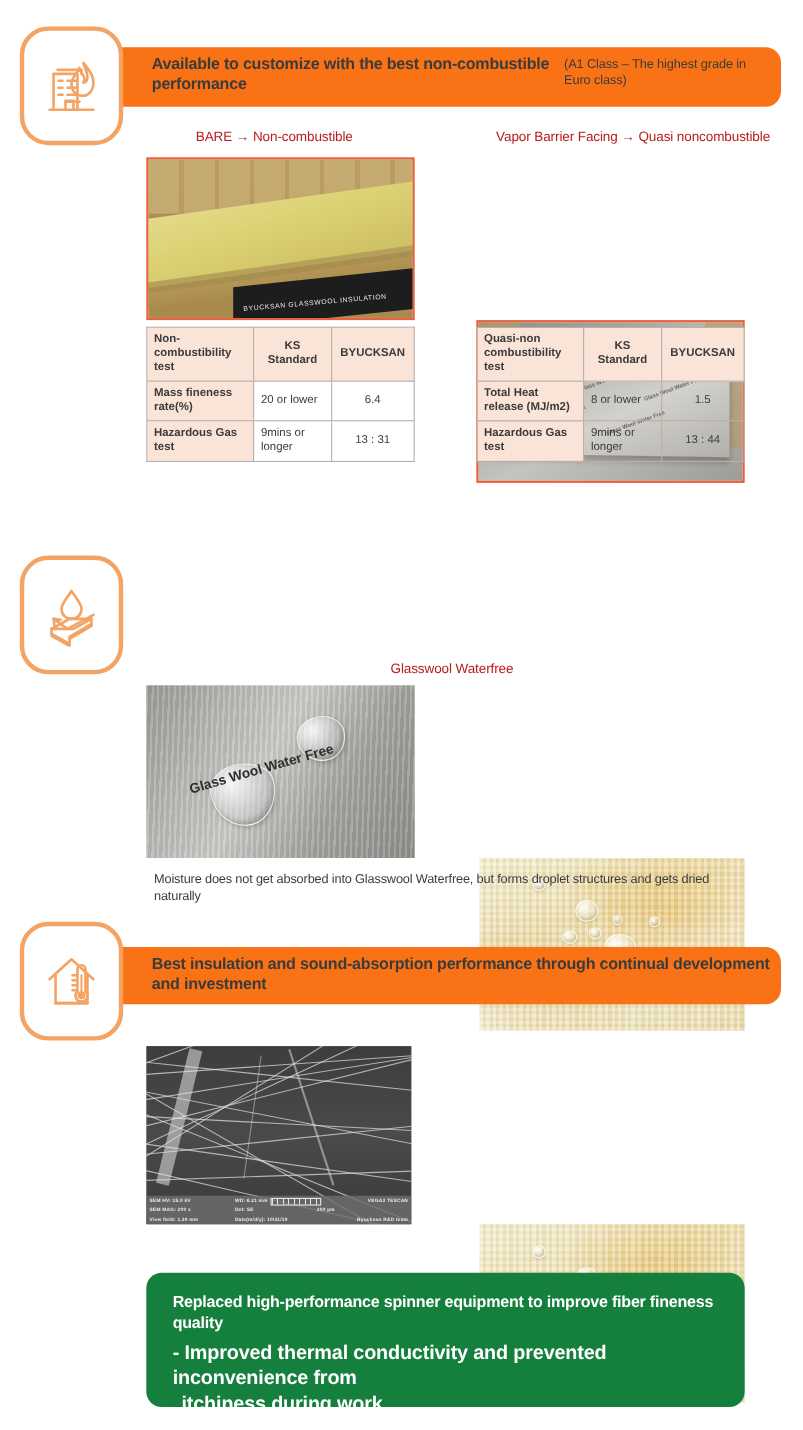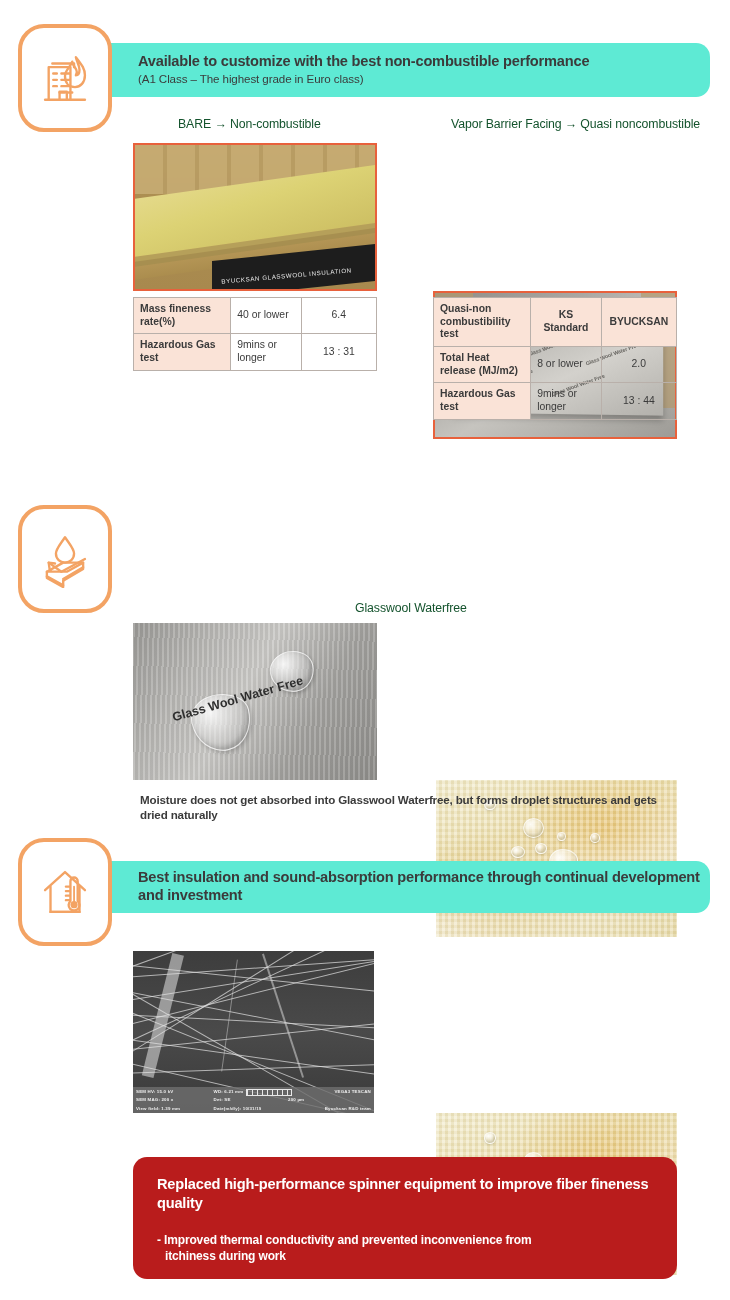--- a/index.html
+++ b/index.html
@@ -29,25 +29,25 @@
     display: flex;
     align-items: center;
     justify-content: center;
   }
   .icon-badge svg { display: block; }
 
   .banner {
     position: absolute;
     left: 104px;
     width: 606px;
-    background: #5eead4;
+    background: #f97316;
     border-radius: 0 14px 14px 0;
     z-index: 1;
     display: flex;
-    flex-direction: column;
+    flex-direction: row;
     justify-content: center;
     padding: 8px 10px 8px 34px;
   }
   .banner-title {
     font-size: 14.6px;
     font-weight: bold;
     color: #3b3b3b;
     line-height: 1.22;
     letter-spacing: -0.2px;
   }
@@ -57,21 +57,21 @@
     color: #3b3b3b;
     line-height: 1.25;
     margin-top: 1px;
     letter-spacing: -0.1px;
   }
 
   
   .photo-caption {
     position: absolute;
     font-size: 12.3px;
-    color: #14532d;
+    color: #b91c1c;
     white-space: nowrap;
     letter-spacing: -0.1px;
   }
 
   
   .photo {
     position: absolute;
     overflow: hidden;
     background: #cfcfcf;
   }
@@ -244,45 +244,45 @@
   table.spec .rowhead {
     background: #fae3d7;
     font-weight: bold;
   }
   table.spec .ctr { text-align: center; }
 
   
   .note {
     position: absolute;
     font-size: 11.6px;
-    font-weight: bold;
+    font-weight: normal;
     color: #3b3b3b;
     line-height: 1.3;
     letter-spacing: -0.15px;
   }
 
   
   .blue-box {
     position: absolute;
-    background: #b91c1c;
+    background: #15803d;
     border-radius: 14px;
     color: #ffffff;
     padding: 18px 24px 16px 24px;
   }
   .blue-title {
     font-size: 14.6px;
     font-weight: bold;
     line-height: 1.3;
     letter-spacing: -0.2px;
   }
   .blue-bullet {
-    font-size: 12px;
+    font-size: 18px;
     font-weight: bold;
     line-height: 1.3;
-    margin-top: 20px;
+    margin-top: 5px;
     letter-spacing: -0.15px;
   }
   .blue-bullet .ind { display: block; padding-left: 8px; }
 </style>
 </head>
 <body>
 
 <div class="section">
 
   <div class="icon-badge" style="top:24px;">
@@ -327,22 +327,27 @@
   </div>
 
   <table class="spec" style="left:133px; top:297px; width:244px;">
     <colgroup>
         <col style="width:40%">
         <col style="width:29%">
         <col style="width:31%">
       </colgroup>
     <tbody>
       <tr>
+        <td class="th">Non-combustibility test</td>
+        <td class="th ctr">KS Standard</td>
+        <td class="th ctr">BYUCKSAN</td>
+      </tr>
+      <tr>
         <td class="rowhead">Mass fineness rate(%)</td>
-        <td>40 or lower</td>
+        <td>20 or lower</td>
         <td class="ctr">6.4</td>
       </tr>
       <tr>
         <td class="rowhead">Hazardous Gas test</td>
         <td>9mins or longer</td>
         <td class="ctr">13 : 31</td>
       </tr>
     </tbody>
   </table>
 
@@ -354,21 +359,21 @@
       </colgroup>
     <tbody>
       <tr>
         <td class="th">Quasi-non combustibility test</td>
         <td class="th ctr">KS Standard</td>
         <td class="th ctr">BYUCKSAN</td>
       </tr>
       <tr>
         <td class="rowhead">Total Heat release (MJ/m2)</td>
         <td>8 or lower</td>
-        <td class="ctr">2.0</td>
+        <td class="ctr">1.5</td>
       </tr>
       <tr>
         <td class="rowhead">Hazardous Gas test</td>
         <td>9mins or longer</td>
         <td class="ctr">13 : 44</td>
       </tr>
     </tbody>
   </table>
 </div>
 

